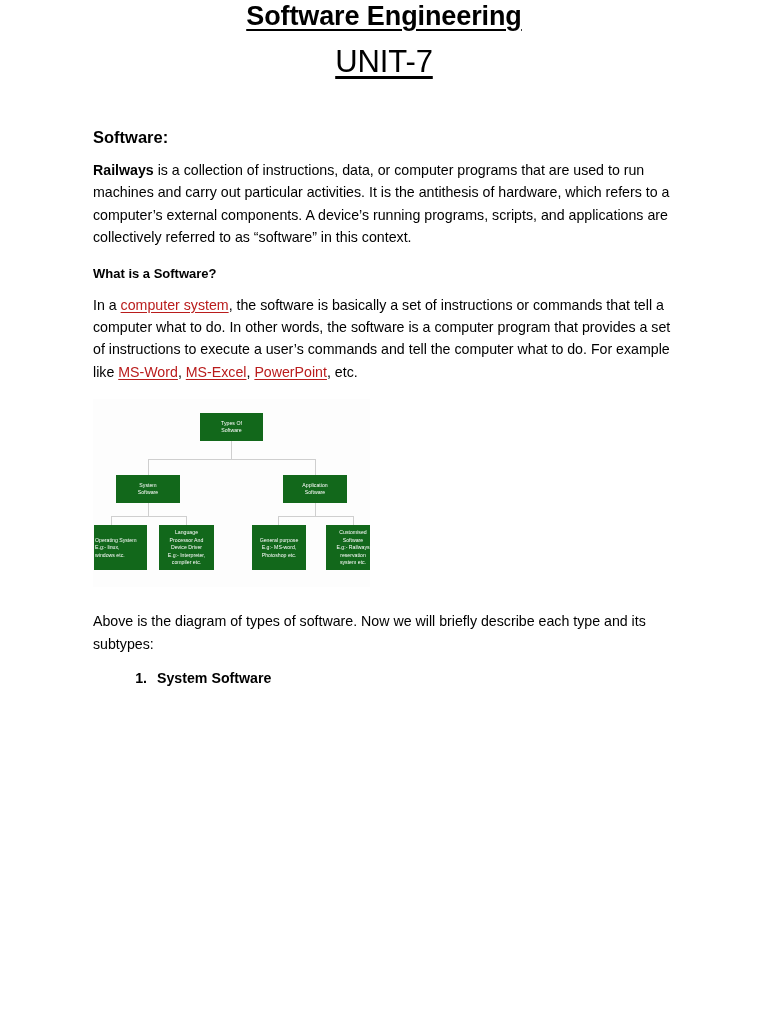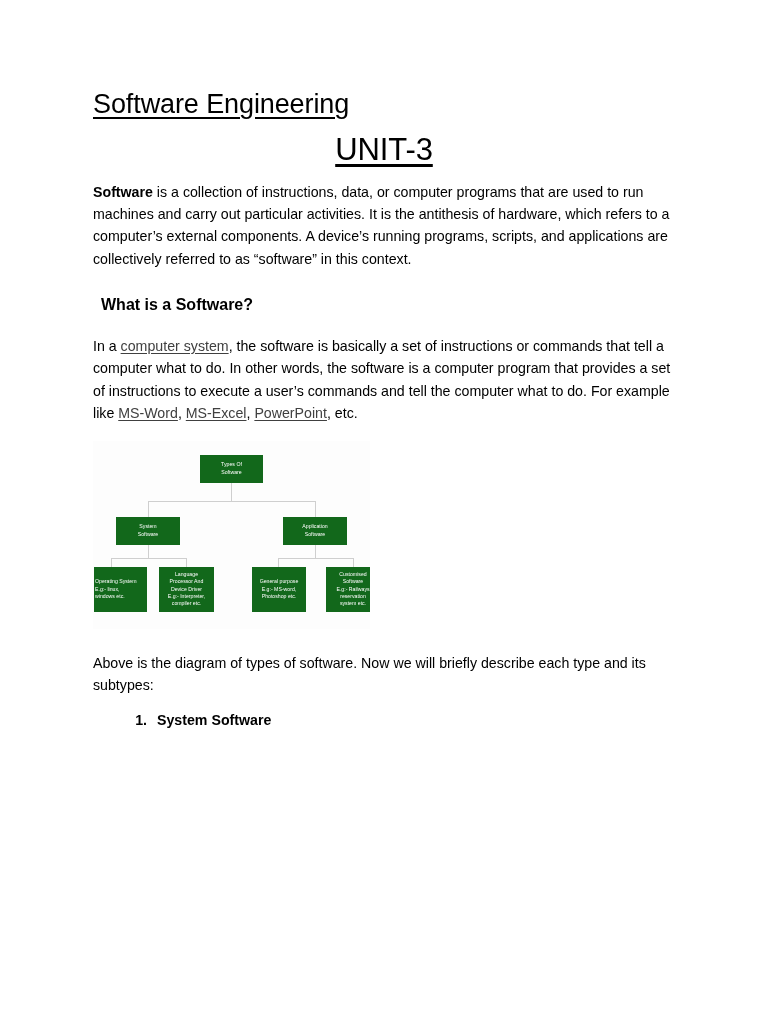--- a/index.html
+++ b/index.html
@@ -15,26 +15,25 @@
   }
   .page {
     position: relative;
     width: 768px; height: 1024px;
     background: #ffffff;
     padding: 0 93px 0 93px;
   }
 
   
   .doc-title {
-    text-align: left;
+    text-align: center;
     font-size: 27px;
-    font-weight: 400;
+    font-weight: 700;
     line-height: 1.25;
     margin: 0;
-    padding-top: 88px;
     letter-spacing: -0.1px;
   }
   .doc-title span { text-decoration: underline; text-underline-offset: 4px; }
   .doc-subtitle {
     text-align: center;
     font-size: 31px;
     font-weight: 400;
     line-height: 1.25;
     margin: 0;
     padding-top: 9px;
@@ -44,40 +43,40 @@
 
   
   h2.sec-heading {
     font-size: 16.5px;
     font-weight: bold;
     margin: 0;
     padding-top: 45px;
     line-height: 1.3;
   }
   h3.sub-heading {
-    font-size: 16px;
+    font-size: 13px;
     font-weight: bold;
-    margin: 8px;
+    margin: 0;
     padding-top: 17px;
     line-height: 1.3;
   }
   h3.sub-heading.spaced { padding-top: 30px; }
 
   
   p.body-text {
     font-size: 14.2px;
     font-weight: 400;
     line-height: 1.58;
     margin: 0;
     padding-top: 11px;
     text-align: left;
   }
   p.body-text b { font-weight: bold; }
   a.doclink {
-    color: #404040;
+    color: #b91c1c;
     text-decoration: underline;
     text-underline-offset: 2px;
   }
 
   
   .figure {
     margin: 0;
     padding-top: 16px;
   }
   .diagram {
@@ -126,24 +125,25 @@
     line-height: 1.58;
   }
   ol.sub-list li { padding-left: 6px; }
 </style>
 </head>
 <body>
 
 <div class="page">
 
   <h1 class="doc-title"><span>Software Engineering</span></h1>
-  <h1 class="doc-subtitle"><span>UNIT-3</span></h1>
-
-
-  <p class="body-text"><b>Software</b><span> is a collection of instructions, data, or computer programs that are used to run machines and carry out particular activities. It is the antithesis of hardware, which refers to a computer’s external components. A device’s running programs, scripts, and applications are collectively referred to as “software” in this context.</span></p>
+  <h1 class="doc-subtitle"><span>UNIT-7</span></h1>
+
+  <h2 class="sec-heading">Software:</h2>
+
+  <p class="body-text"><b>Railways</b><span> is a collection of instructions, data, or computer programs that are used to run machines and carry out particular activities. It is the antithesis of hardware, which refers to a computer’s external components. A device’s running programs, scripts, and applications are collectively referred to as “software” in this context.</span></p>
 
   <h3 class="sub-heading">What is a Software?</h3>
 
   <p class="body-text"><span>In a </span><a class="doclink" href="#">computer system</a><span>, the software is basically a set of instructions or commands that tell a computer what to do. In other words, the software is a computer program that provides a set of instructions to execute a user’s commands and tell the computer what to do. For example like </span><a class="doclink" href="#">MS-Word</a><span>, </span><a class="doclink" href="#">MS-Excel</a><span>, </span><a class="doclink" href="#">PowerPoint</a><span>, etc.</span></p>
 
 
 
   <figure class="figure">
     <div class="diagram">
 

